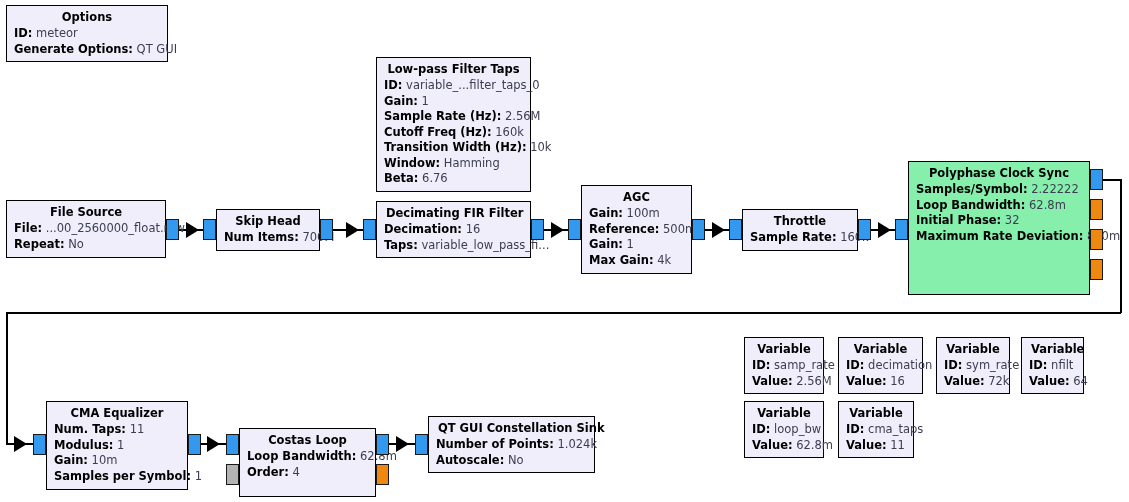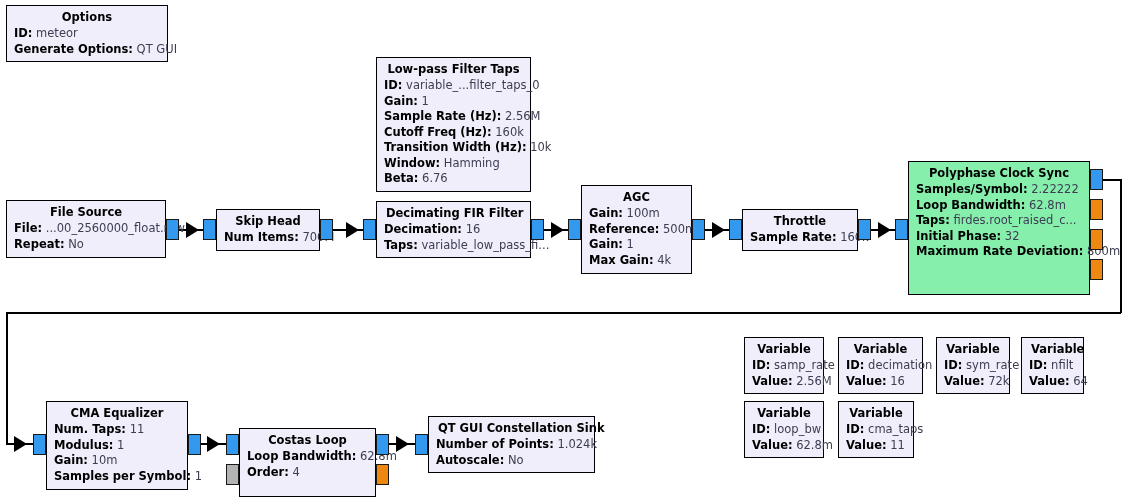--- a/index.html
+++ b/index.html
@@ -139,21 +139,20 @@
         <div class="prow"><span class="pkey">Max Gain:</span> <span class="pval">4k</span></div>
       </div>
       <div class="block" style="left: 742px; top: 209px; width: 116px; min-height: 41px; background: rgb(239, 238, 250); border-color: rgb(0, 0, 0);">
         <div class="btitle">Throttle</div>
         <div class="prow"><span class="pkey">Sample Rate:</span> <span class="pval">160k</span></div>
       </div>
       <div class="block" style="left: 908px; top: 161px; width: 182px; min-height: 134px; background: #86efac; border-color: rgb(0, 0, 0);">
         <div class="btitle">Polyphase Clock Sync</div>
         <div class="prow"><span class="pkey">Samples/Symbol:</span> <span class="pval">2.22222</span></div>
         <div class="prow"><span class="pkey">Loop Bandwidth:</span> <span class="pval">62.8m</span></div>
-        <div class="prow"><span class="pkey">Taps:</span> <span class="pval">firdes.root_raised_c...</span></div>
         <div class="prow"><span class="pkey">Initial Phase:</span> <span class="pval">32</span></div>
         <div class="prow"><span class="pkey">Maximum Rate Deviation:</span> <span class="pval">800m</span></div>
       </div>
       <div class="block" style="left: 46px; top: 401px; width: 142px; min-height: 89px; background: rgb(239, 238, 250); border-color: rgb(0, 0, 0);">
         <div class="btitle">CMA Equalizer</div>
         <div class="prow"><span class="pkey">Num. Taps:</span> <span class="pval">11</span></div>
         <div class="prow"><span class="pkey">Modulus:</span> <span class="pval">1</span></div>
         <div class="prow"><span class="pkey">Gain:</span> <span class="pval">10m</span></div>
         <div class="prow"><span class="pkey">Samples per Symbol:</span> <span class="pval">1</span></div>
       </div>

